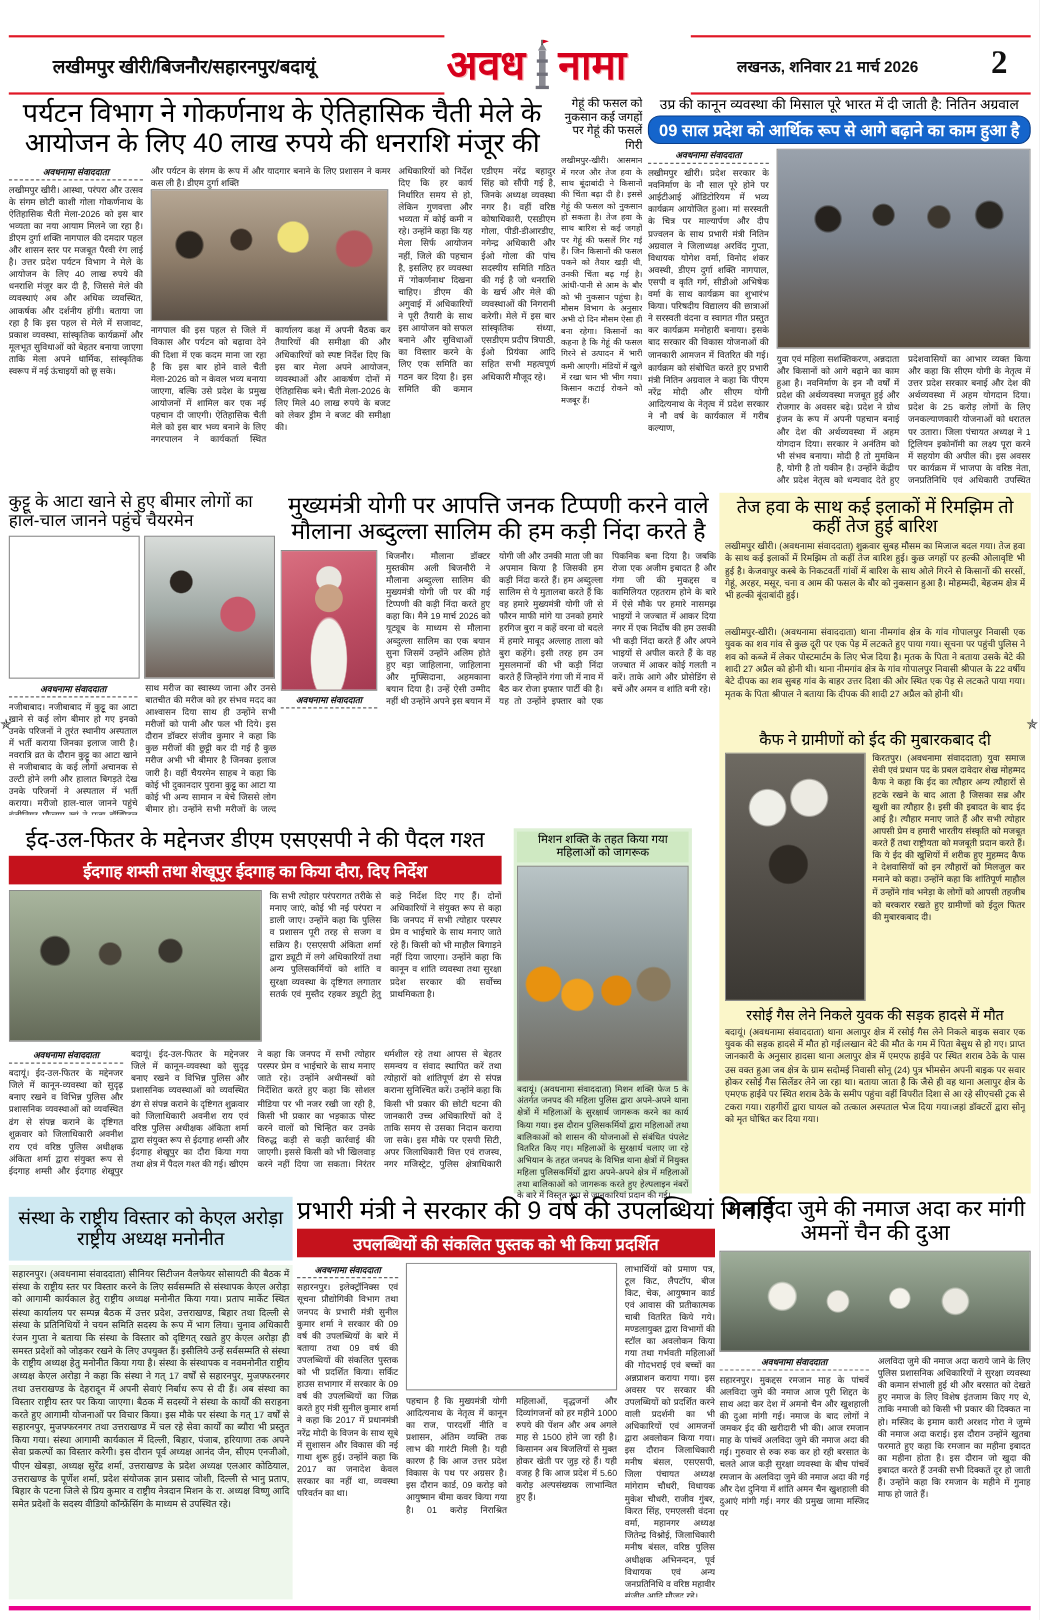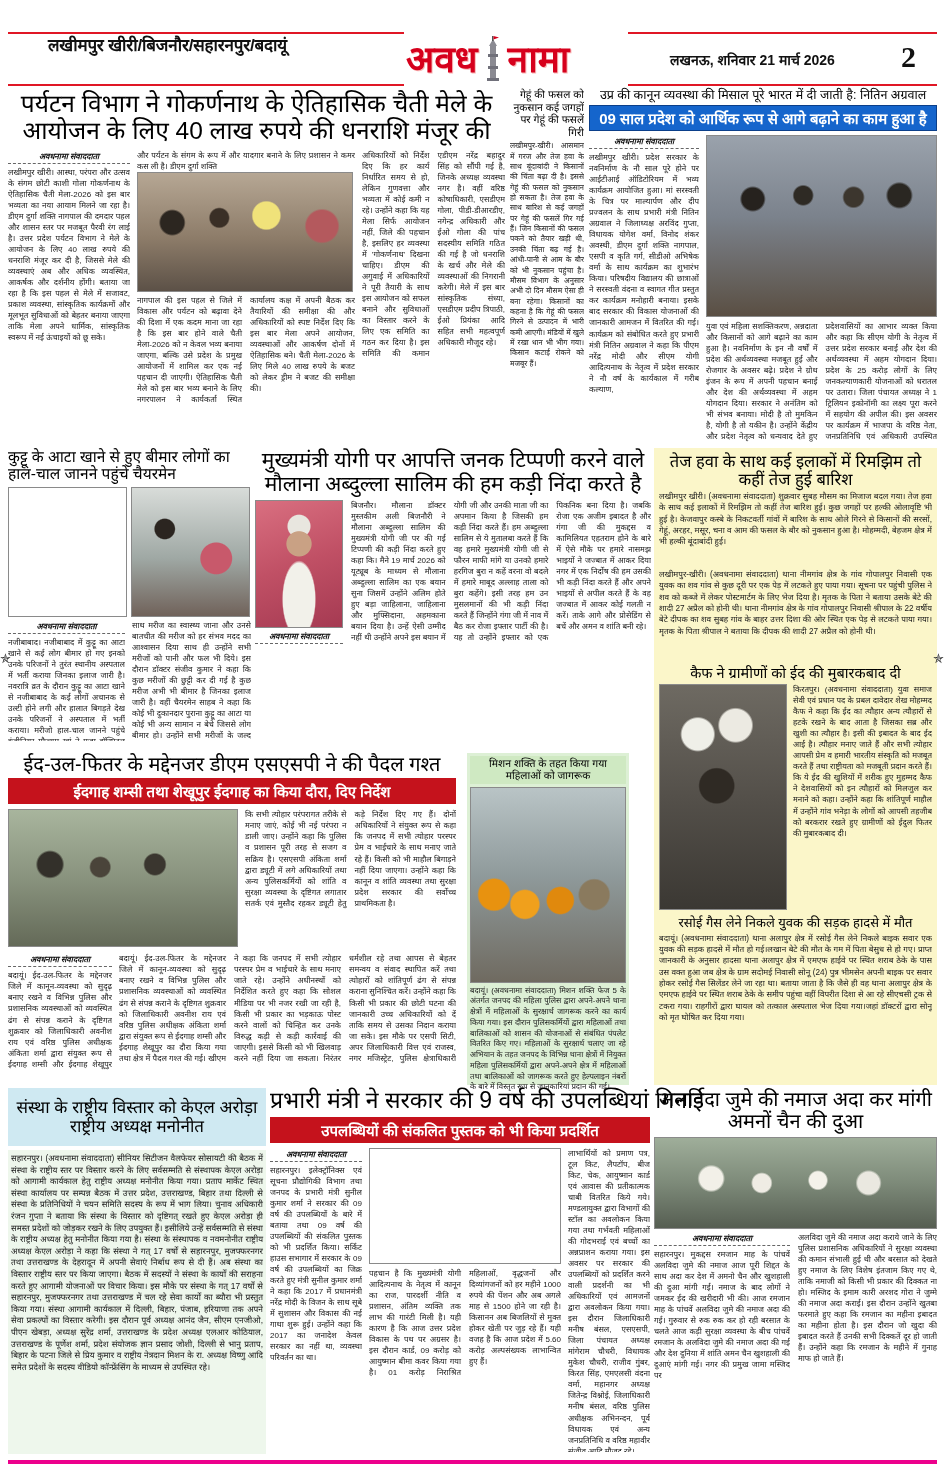--- a/index.html
+++ b/index.html
@@ -90,21 +90,21 @@
   .cross{font-size:13px;color:#333;line-height:1;}
 </style>
 </head>
 <body>
 
 <div class="page">
 
   <div class="abs" style="left:8px;top:30px;width:929px;height:58px;">
     <div class="abs rule-red" style="left:0;top:2px;width:100%;"></div>
     <div class="abs rule-red" style="left:0;top:54px;width:100%;"></div>
-    <div class="abs editions" style="left:40px;top:3px;">लखीमपुर खीरी/बिजनौर/सहारनपुर/बदायूं</div>
+    <div class="abs editions" style="left:40px;top:18px;">लखीमपुर खीरी/बिजनौर/सहारनपुर/बदायूं</div>
     <div class="abs logo-box" style="left:398px;top:0px;width:220px;height:58px;">
       <span class="logo-txt">अवध</span>
       <svg width="22" height="46" viewBox="0 0 22 46">
         <rect x="8" y="10" width="6" height="34" fill="#8a8a92"></rect>
         <rect x="6" y="18" width="10" height="3" fill="#70707a"></rect>
         <rect x="6" y="30" width="10" height="3" fill="#70707a"></rect>
         <path d="M11 3 L15 10 L7 10 Z" fill="#8a8a92"></path>
         <rect x="10" y="0" width="1.5" height="5" fill="#555"></rect>
         <path d="M11.5 0 L17 1.5 L11.5 3.5 Z" fill="#d6001c"></path>
         <rect x="5" y="42" width="12" height="3" fill="#70707a"></rect>
@@ -131,21 +131,21 @@
     </div>
   </div>
 
   <div class="abs" style="left:510px;top:88px;width:74px;height:356px;overflow:hidden;">
     <div class="hl" style="font-size:10.5px;line-height:1.2;text-align:right;">गेहूं की फसल को नुकसान कई जगहों पर गेहूं  की फसलें गिरी</div>
     <div class="body-txt" style="font-size:7.5px;margin-top:3px;height:300px;">लखीमपुर-खीरी। आसमान में गरज और तेज हवा के साथ बूंदाबांदी ने किसानों की चिंता बढ़ा दी है। इससे गेहूं की फसल को नुकसान हो सकता है। तेज हवा के साथ बारिश से कई जगहों पर गेहूं की फसलें गिर गई हैं। जिन किसानों की फसल पकने को तैयार खड़ी थी, उनकी चिंता बढ़ गई है। आंधी-पानी से आम के बौर को भी नुकसान पहुंचा है। मौसम विभाग के अनुसार अभी दो दिन मौसम ऐसा ही बना रहेगा। किसानों का कहना है कि गेहूं की फसल गिरने से उत्पादन में भारी कमी आएगी। मंडियों में खुले में रखा धान भी भीग गया। किसान कटाई रोकने को मजबूर हैं।</div>
   </div>
 
   <div class="abs" style="left:589px;top:88px;width:348px;height:356px;">
     <div class="hl" style="font-size:12.5px;white-space:nowrap;">उप्र की कानून व्यवस्था की मिसाल पूरे भारत में दी जाती है: नितिन अग्रवाल</div>
-    <div class="blue-box" style="height:24px;font-size:15px;margin-top:3px;">09 साल प्रदेश को आर्थिक रूप से आगे बढ़ाने का काम हुआ है</div>
+    <div class="blue-box" style="height:24px;font-size:15px;margin-top:3px;border-radius:11px;">09 साल प्रदेश को आर्थिक रूप से आगे बढ़ाने का काम हुआ है</div>
     <div style="display:flex;gap:7px;margin-top:4px;height:320px;overflow:hidden;">
       <div style="width:110px;flex:none;">
         <div class="byline">अवधनामा संवाददाता</div>
         <div class="body-txt" style="height:296px;">लखीमपुर खीरी। प्रदेश सरकार के नवनिर्माण के नौ साल पूरे होने पर आईटीआई ऑडिटोरियम में भव्य कार्यक्रम आयोजित हुआ। मां सरस्वती के चित्र पर माल्यार्पण और दीप प्रज्वलन के साथ प्रभारी मंत्री नितिन अग्रवाल ने जिलाध्यक्ष अरविंद गुप्ता, विधायक योगेश वर्मा, विनोद शंकर अवस्थी, डीएम दुर्गा शक्ति नागपाल, एसपी व कृति गर्ग, सीडीओ अभिषेक वर्मा के साथ कार्यक्रम का शुभारंभ किया। परिषदीय विद्यालय की छात्राओं ने सरस्वती वंदना व स्वागत गीत प्रस्तुत कर कार्यक्रम मनोहारी बनाया। इसके बाद सरकार की विकास योजनाओं की जानकारी आमजन में वितरित की गई। कार्यक्रम को संबोधित करते हुए प्रभारी मंत्री नितिन अग्रवाल ने कहा कि पीएम नरेंद्र मोदी और सीएम योगी आदित्यनाथ के नेतृत्व में प्रदेश सरकार ने नौ वर्ष के कार्यकाल में गरीब कल्याण,</div>
       </div>
       <div style="flex:1;">
         <div class="photo ph-meeting" style="width:100%;height:182px;"></div>
         <div class="body-txt cols2" style="height:130px;margin-top:4px;">युवा एवं महिला सशक्तिकरण, अन्नदाता और किसानों को आगे बढ़ाने का काम हुआ है। नवनिर्माण के इन नौ वर्षों में प्रदेश की अर्थव्यवस्था मजबूत हुई और रोजगार के अवसर बढ़े। प्रदेश ने ग्रोथ इंजन के रूप में अपनी पहचान बनाई और देश की अर्थव्यवस्था में अहम योगदान दिया। सरकार ने अनंतिम को भी संभव बनाया। मोदी है तो मुमकिन है, योगी है तो यकीन है। उन्होंने केंद्रीय और प्रदेश नेतृत्व को धन्यवाद देते हुए प्रदेशवासियों का आभार व्यक्त किया और कहा कि सीएम योगी के नेतृत्व में उत्तर प्रदेश सरकार बनाई और देश की अर्थव्यवस्था में अहम योगदान दिया। प्रदेश के 25 करोड़ लोगों के लिए जनकल्याणकारी योजनाओं को धरातल पर उतारा। जिला पंचायत अध्यक्ष ने 1 ट्रिलियन इकोनॉमी का लक्ष्य पूरा करने में सहयोग की अपील की। इस अवसर पर कार्यक्रम में भाजपा के वरिष्ठ नेता, जनप्रतिनिधि एवं अधिकारी उपस्थित रहे। प्रदेश 09 वर्ष में निवेश और जनकल्याण के क्षेत्र में नई ऊंचाइयों पर पहुंचा है। आज उत्तर प्रदेश निरंतर प्रगति की ओर बढ़ रहा है।</div>
       </div>
     </div>
@@ -194,21 +194,21 @@
       </div>
     </div>
     <div style="margin-top:4px;">
       <div class="hl" style="font-size:13px;">रसोई गैस लेने निकले युवक की सड़क हादसे में मौत</div>
       <div class="body-txt" style="font-size:8.2px;height:108px;margin-top:2px;">बदायूं। (अवधनामा संवाददाता) थाना अलापुर क्षेत्र में रसोई गैस लेने निकले बाइक सवार एक युवक की सड़क हादसे में मौत हो गई।लखान बेटे की मौत के गम में पिता बेसुध से हो गए। प्राप्त जानकारी के अनुसार हादसा थाना अलापुर क्षेत्र में एमएफ हाईवे पर स्थित शराब ठेके के पास उस वक्त हुआ जब क्षेत्र के ग्राम सदोमई निवासी सोनू (24) पुत्र भीमसेन अपनी बाइक पर सवार होकर रसोई गैस सिलेंडर लेने जा रहा था। बताया जाता है कि जैसे ही वह थाना अलापुर क्षेत्र के एमएफ हाईवे पर स्थित शराब ठेके के समीप पहुंचा वहीं विपरीत दिशा से आ रहे सीएचसी ट्रक से टकरा गया। राहगीरों द्वारा घायल को तत्काल अस्पताल भेज दिया गया।जहां डॉक्टरों द्वारा सोनू को मृत घोषित कर दिया गया।</div>
     </div>
   </div>
 
   <div class="abs" style="left:8px;top:753px;width:448px;height:332px;">
     <div class="hl" style="font-size:20px;">ईद-उल-फितर के मद्देनजर डीएम एसएसपी ने की पैदल गश्त</div>
-    <div class="red-box" style="height:26px;font-size:15px;margin-top:3px;">ईदगाह शम्सी तथा शेखूपुर ईदगाह का किया दौरा, दिए निर्देश</div>
+    <div class="red-box" style="height:26px;font-size:15px;margin-top:3px;font-family:Liberation Serif, serif;">ईदगाह शम्सी तथा शेखूपुर ईदगाह का किया दौरा, दिए निर्देश</div>
     <div style="display:flex;gap:7px;margin-top:5px;height:140px;overflow:hidden;">
       <div class="photo ph-patrol" style="width:230px;height:138px;flex:none;"></div>
       <div class="body-txt cols2" style="flex:1;height:138px;">कि सभी त्योहार परंपरागत तरीके से मनाए जाएं, कोई भी नई परंपरा न डाली जाए। उन्होंने कहा कि पुलिस व प्रशासन पूरी तरह से सजग व सक्रिय है। एसएसपी अंकिता शर्मा द्वारा ड्यूटी में लगे अधिकारियों तथा अन्य पुलिसकर्मियों को शांति व सुरक्षा व्यवस्था के दृष्टिगत लगातार सतर्क एवं मुस्तैद रहकर ड्यूटी हेतु कड़े निर्देश दिए गए हैं। दोनों अधिकारियों ने संयुक्त रूप से कहा कि जनपद में सभी त्योहार परस्पर प्रेम व भाईचारे के साथ मनाए जाते रहे हैं। किसी को भी माहौल बिगाड़ने नहीं दिया जाएगा। उन्होंने कहा कि कानून व शांति व्यवस्था तथा सुरक्षा प्रदेश सरकार की सर्वोच्च प्राथमिकता है।</div>
     </div>
     <div style="display:flex;gap:7px;margin-top:4px;height:118px;overflow:hidden;">
       <div style="width:104px;flex:none;">
         <div class="byline">अवधनामा संवाददाता</div>
         <div class="body-txt" style="height:100px;">बदायूं। ईद-उल-फितर के मद्देनजर जिले में कानून-व्यवस्था को सुदृढ़ बनाए रखने व विभिन्न पुलिस और प्रशासनिक व्यवस्थाओं को व्यवस्थित ढंग से संपन्न कराने के दृष्टिगत शुक्रवार को जिलाधिकारी अवनीश राय एवं वरिष्ठ पुलिस अधीक्षक अंकिता शर्मा द्वारा संयुक्त रूप से ईदगाह शम्सी और ईदगाह शेखूपुर का दौरा किया गया तथा क्षेत्र में पैदल गश्त की गई। खीएम ने कहा कि जनपद में सभी त्योहार परस्पर प्रेम व भाईचारे के साथ मनाए जाते रहे। उन्होंने अधीनस्थों को निर्देशित करते हुए कहा कि सोशल मीडिया पर भी नजर रखी जा रही है, किसी भी प्रकार का भड़काऊ पोस्ट करने वालों को चिन्हित कर उनके विरुद्ध कड़ी से कड़ी कार्रवाई की जाएगी। इससे किसी को भी खिलवाड़ करने नहीं दिया जा सकता। निरंतर धर्मशील रहे तथा आपस से बेहतर समन्वय व संवाद स्थापित करें तथा त्योहारों को शांतिपूर्ण ढंग से संपन्न कराना सुनिश्चित करें। उन्होंने कहा कि किसी भी प्रकार की छोटी घटना की जानकारी उच्च अधिकारियों को दें ताकि समय से उसका निदान कराया जा सके। इस मौके पर एसपी सिटी, अपर जिलाधिकारी वित्त एवं राजस्व, नगर मजिस्ट्रेट, पुलिस क्षेत्राधिकारी नगर व कोतवाली संजय सिंह आदि मौजूद रहे।</div>
       </div>
       <div class="body-txt cols3" style="flex:1;height:116px;">बदायूं। ईद-उल-फितर के मद्देनजर जिले में कानून-व्यवस्था को सुदृढ़ बनाए रखने व विभिन्न पुलिस और प्रशासनिक व्यवस्थाओं को व्यवस्थित ढंग से संपन्न कराने के दृष्टिगत शुक्रवार को जिलाधिकारी अवनीश राय एवं वरिष्ठ पुलिस अधीक्षक अंकिता शर्मा द्वारा संयुक्त रूप से ईदगाह शम्सी और ईदगाह शेखूपुर का दौरा किया गया तथा क्षेत्र में पैदल गश्त की गई। खीएम ने कहा कि जनपद में सभी त्योहार परस्पर प्रेम व भाईचारे के साथ मनाए जाते रहे। उन्होंने अधीनस्थों को निर्देशित करते हुए कहा कि सोशल मीडिया पर भी नजर रखी जा रही है, किसी भी प्रकार का भड़काऊ पोस्ट करने वालों को चिन्हित कर उनके विरुद्ध कड़ी से कड़ी कार्रवाई की जाएगी। इससे किसी को भी खिलवाड़ करने नहीं दिया जा सकता। निरंतर धर्मशील रहे तथा आपस से बेहतर समन्वय व संवाद स्थापित करें तथा त्योहारों को शांतिपूर्ण ढंग से संपन्न कराना सुनिश्चित करें। उन्होंने कहा कि किसी भी प्रकार की छोटी घटना की जानकारी उच्च अधिकारियों को दें ताकि समय से उसका निदान कराया जा सके। इस मौके पर एसपी सिटी, अपर जिलाधिकारी वित्त एवं राजस्व, नगर मजिस्ट्रेट, पुलिस क्षेत्राधिकारी नगर व कोतवाली संजय सिंह आदि मौजूद रहे।</div>

